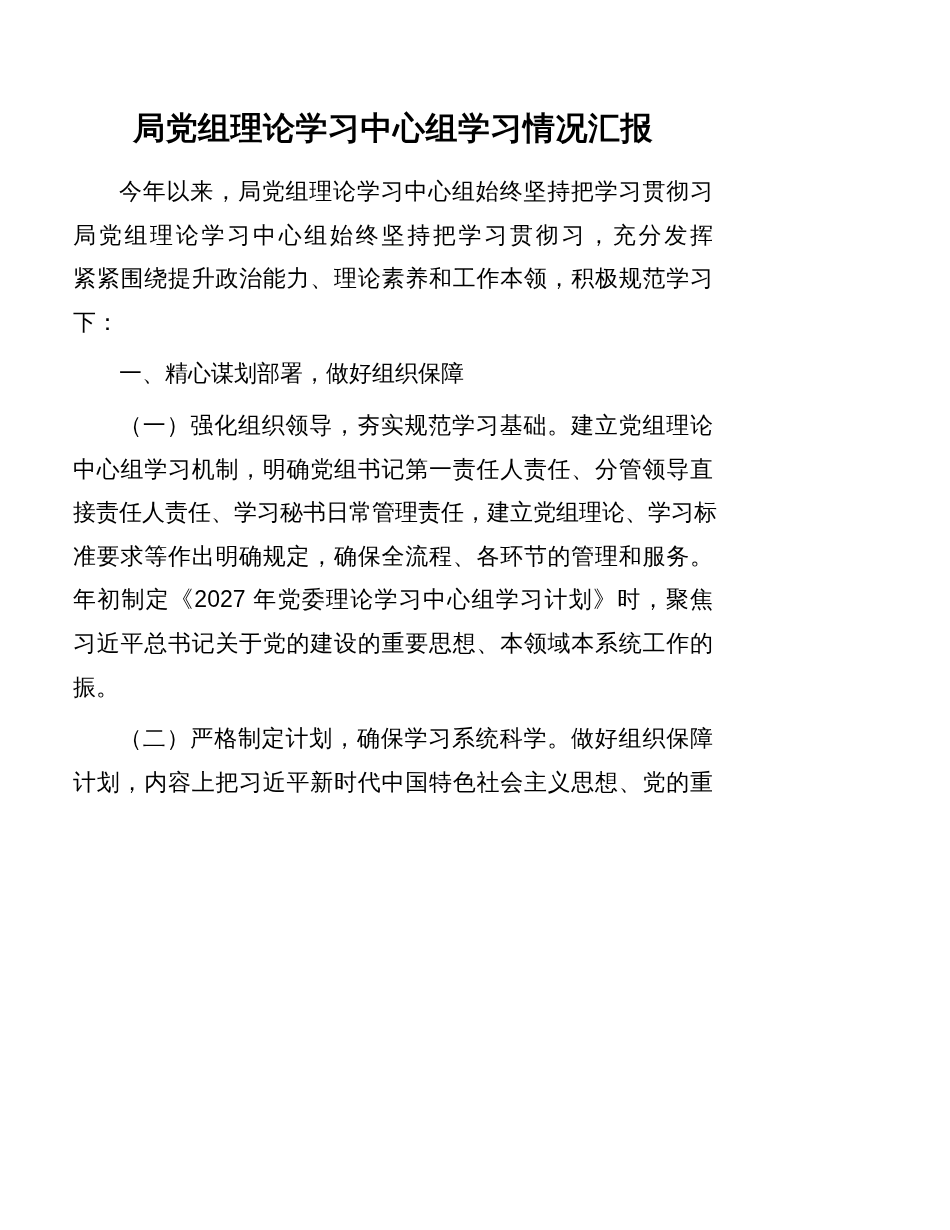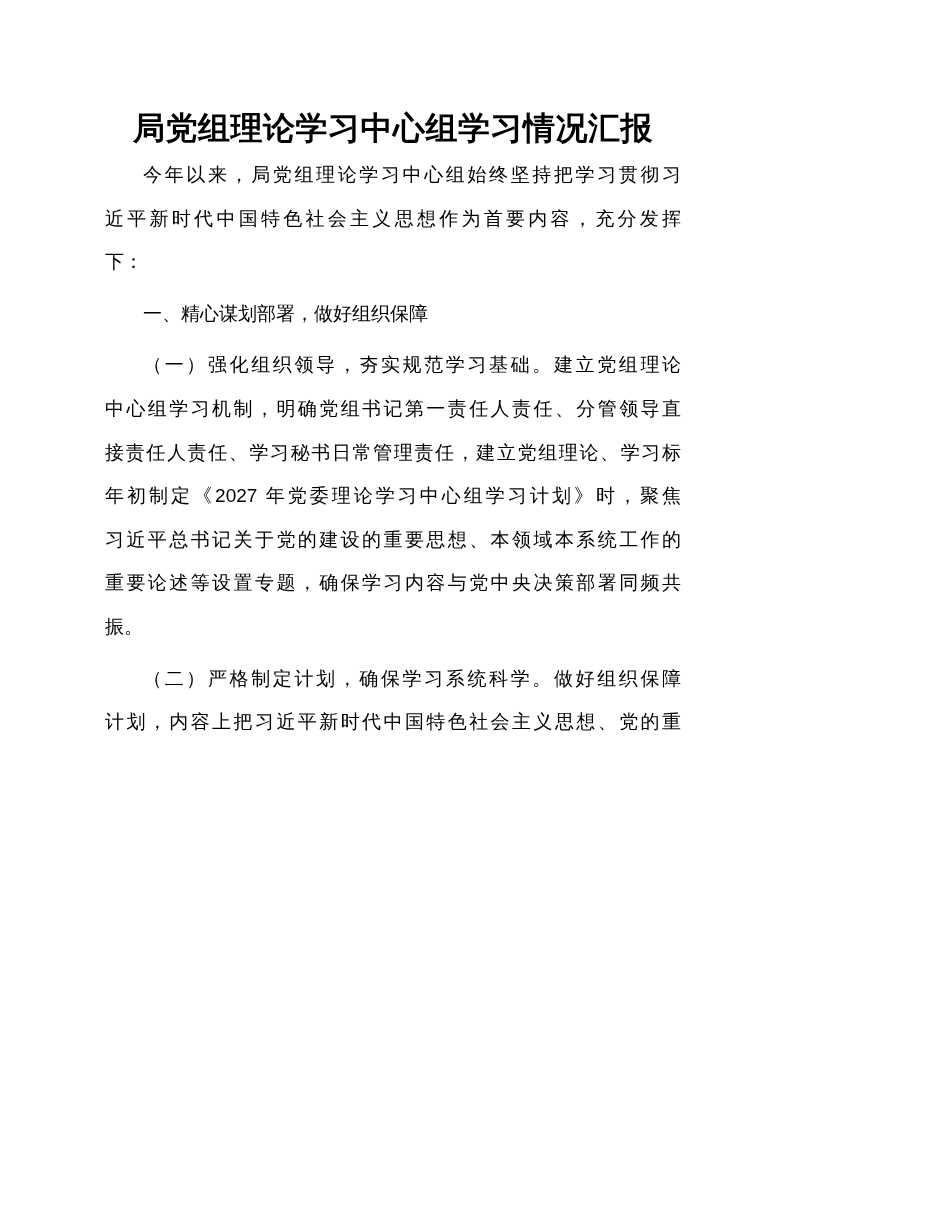--- a/index.html
+++ b/index.html
@@ -8,37 +8,37 @@
     background: #ffffff;
     width: 950px;
     height: 1230px;
     overflow: hidden;
   }
   .canvas {
     position: relative;
     width: 786px;
     height: 1230px;
     box-sizing: border-box;
-    padding: 0 105px;
+    padding: 0 73px;
     background: #ffffff;
     font-family: "Liberation Sans", "DejaVu Sans", sans-serif;
     color: #000000;
   }
   .title {
     margin: 0;
     padding-top: 106px;
     font-size: 32px;
     line-height: 45px;
     font-weight: 700;
     text-align: center;
     letter-spacing: 0.5px;
   }
   .content {
-    margin-top: 2px;
-    font-size: 19px;
+    margin-top: 19px;
+    font-size: 23px;
     line-height: 43.6px;
   }
   .para { margin: 0 0 0 0; }
   .para + .para { margin-top: 8px; }
   .line {
     text-align: justify;
     text-align-last: justify;
     white-space: nowrap;
   }
   .line.first { text-indent: 2em; }
@@ -52,33 +52,34 @@
   }
 </style>
 </head>
 <body>
 
 <div class="canvas">
   <h1 class="title">局党组理论学习中心组学习情况汇报</h1>
   <div class="content" id="content">
       <div class="para body">
         <div class="line first">今年以来，局党组理论学习中心组始终坚持把学习贯彻习</div>
-        <div class="line">近平新时代中国特色社会主义思想作为首要内容，充分发挥</div>
+        <div class="line">局党组理论学习中心组始终坚持把学习贯彻习，充分发挥</div>
+        <div class="line">紧紧围绕提升政治能力、理论素养和工作本领，积极规范学习</div>
         <div class="line last">下：</div>
       </div>
       <div class="para heading">
         <div class="line first last">一、精心谋划部署，做好组织保障</div>
       </div>
       <div class="para body">
         <div class="line first">（一）强化组织领导，夯实规范学习基础。建立党组理论</div>
         <div class="line">中心组学习机制，明确党组书记第一责任人责任、分管领导直</div>
         <div class="line">接责任人责任、学习秘书日常管理责任，建立党组理论、学习标</div>
+        <div class="line">准要求等作出明确规定，确保全流程、各环节的管理和服务。</div>
         <div class="line">年初制定《2027 年党委理论学习中心组学习计划》时，聚焦</div>
         <div class="line">习近平总书记关于党的建设的重要思想、本领域本系统工作的</div>
-        <div class="line">重要论述等设置专题，确保学习内容与党中央决策部署同频共</div>
         <div class="line last">振。</div>
       </div>
       <div class="para body">
         <div class="line first">（二）严格制定计划，确保学习系统科学。做好组织保障</div>
         <div class="line">计划，内容上把习近平新时代中国特色社会主义思想、党的重</div>
       </div>
     </div>
 </div>
 
 </body></html>

